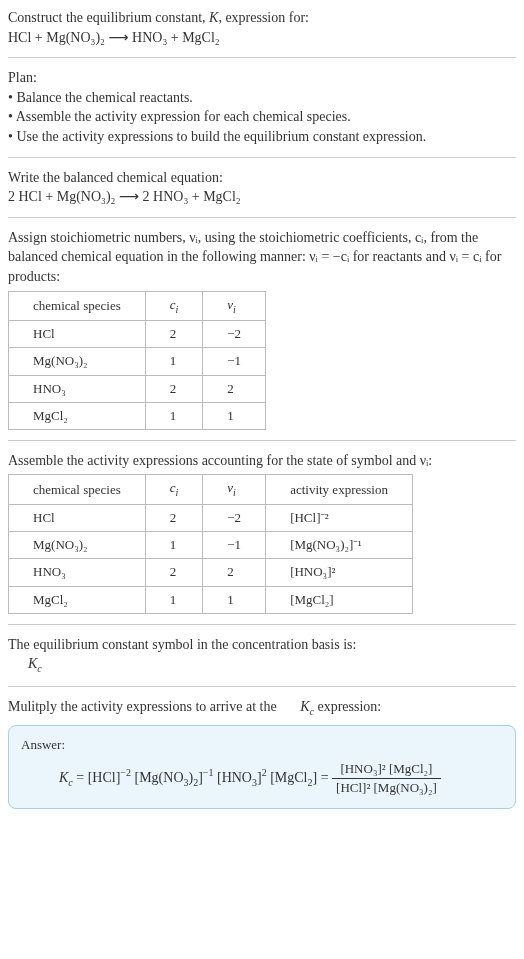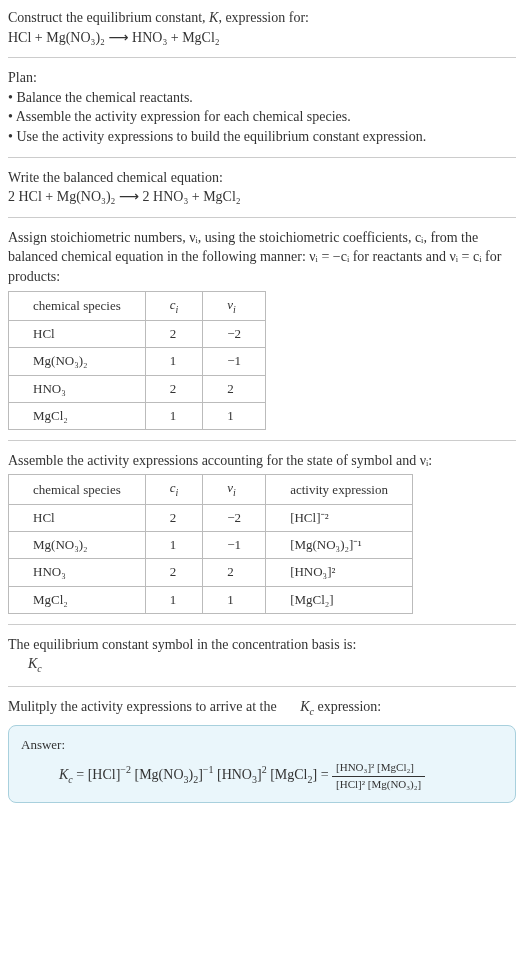--- a/index.html
+++ b/index.html
@@ -37,22 +37,22 @@
     background:#eaf6fb;
     border:1px solid #a8d0dd;
     border-radius:8px;
     padding:10px 12px;
     margin-top:6px;
   }
   .answer-label { font-size:13px; margin-bottom:6px;}
   .frac {
     display:inline-block;
     vertical-align:middle;
-    text-align:left;
-    font-size:11px;
+    text-align:center;
+    font-size:13px;
   }
   .frac .num { display:block; border-bottom:1px solid #333; padding:0 4px;}
   .frac .den { display:block; padding:0 4px;}
   .indent { margin-left:18px; }
   .kc { font-style:italic;margin-left:20px; }
 </style>
 </head>
 <body>
 
 <div class="section">

